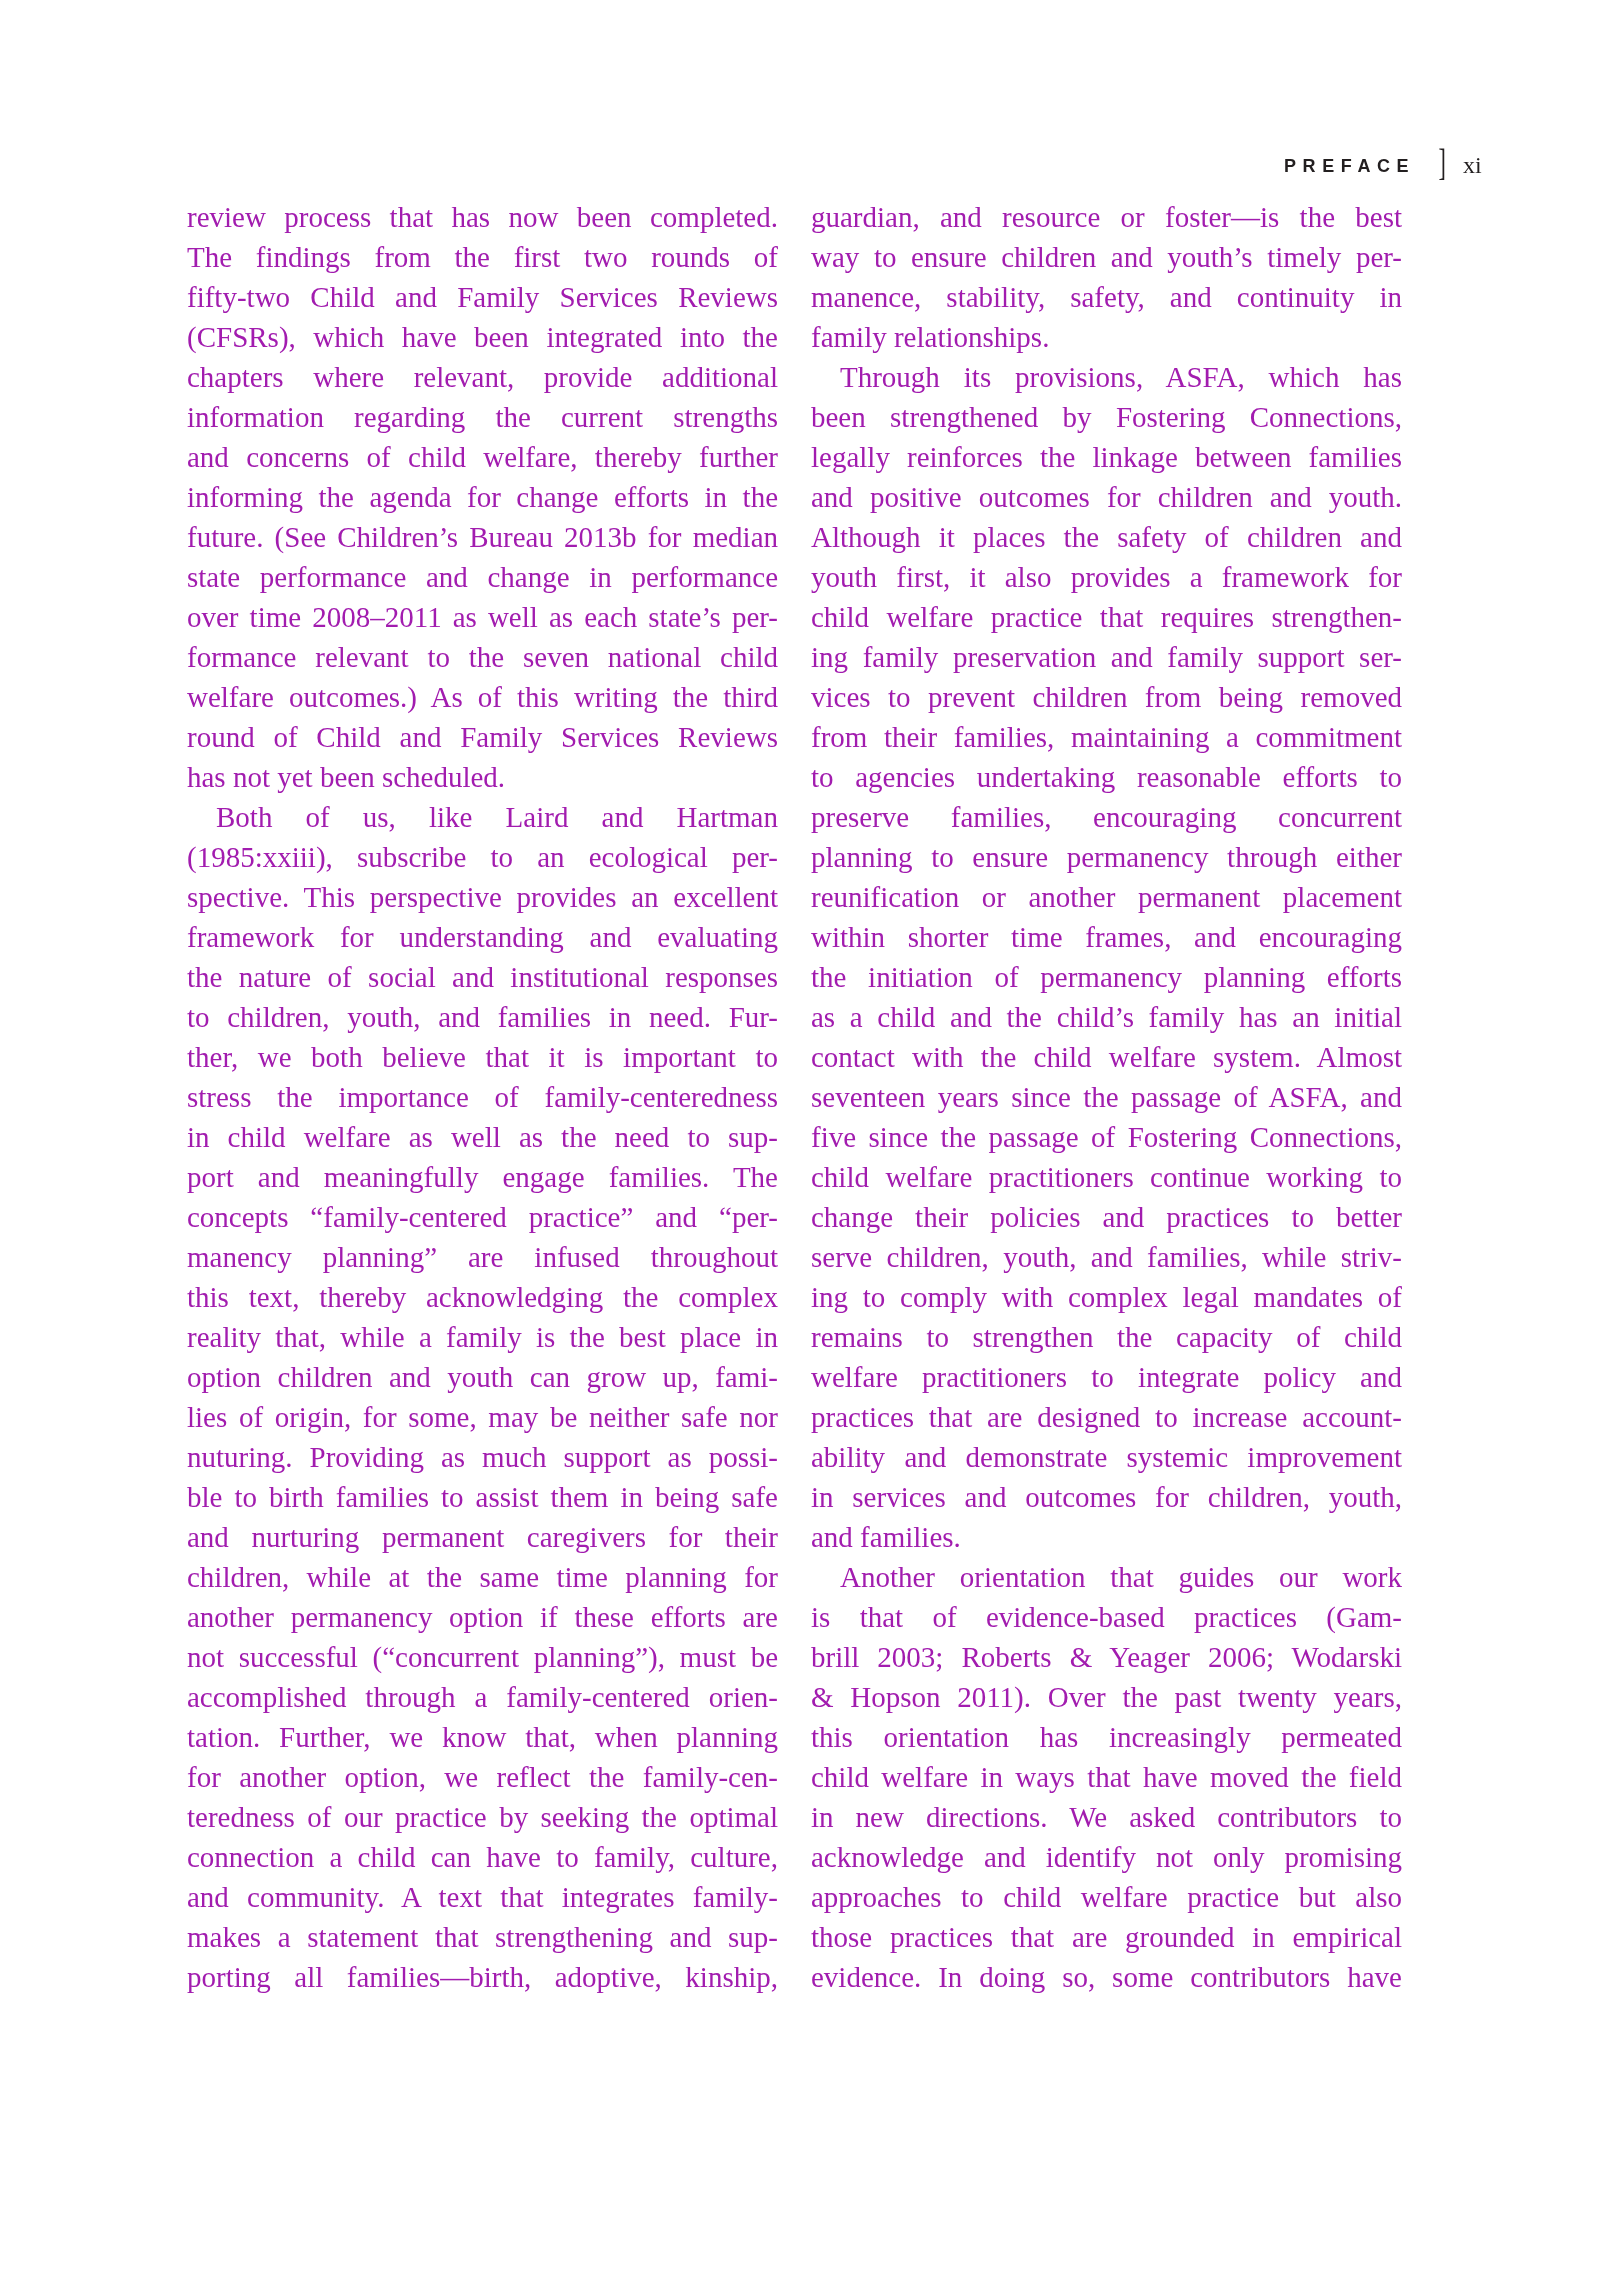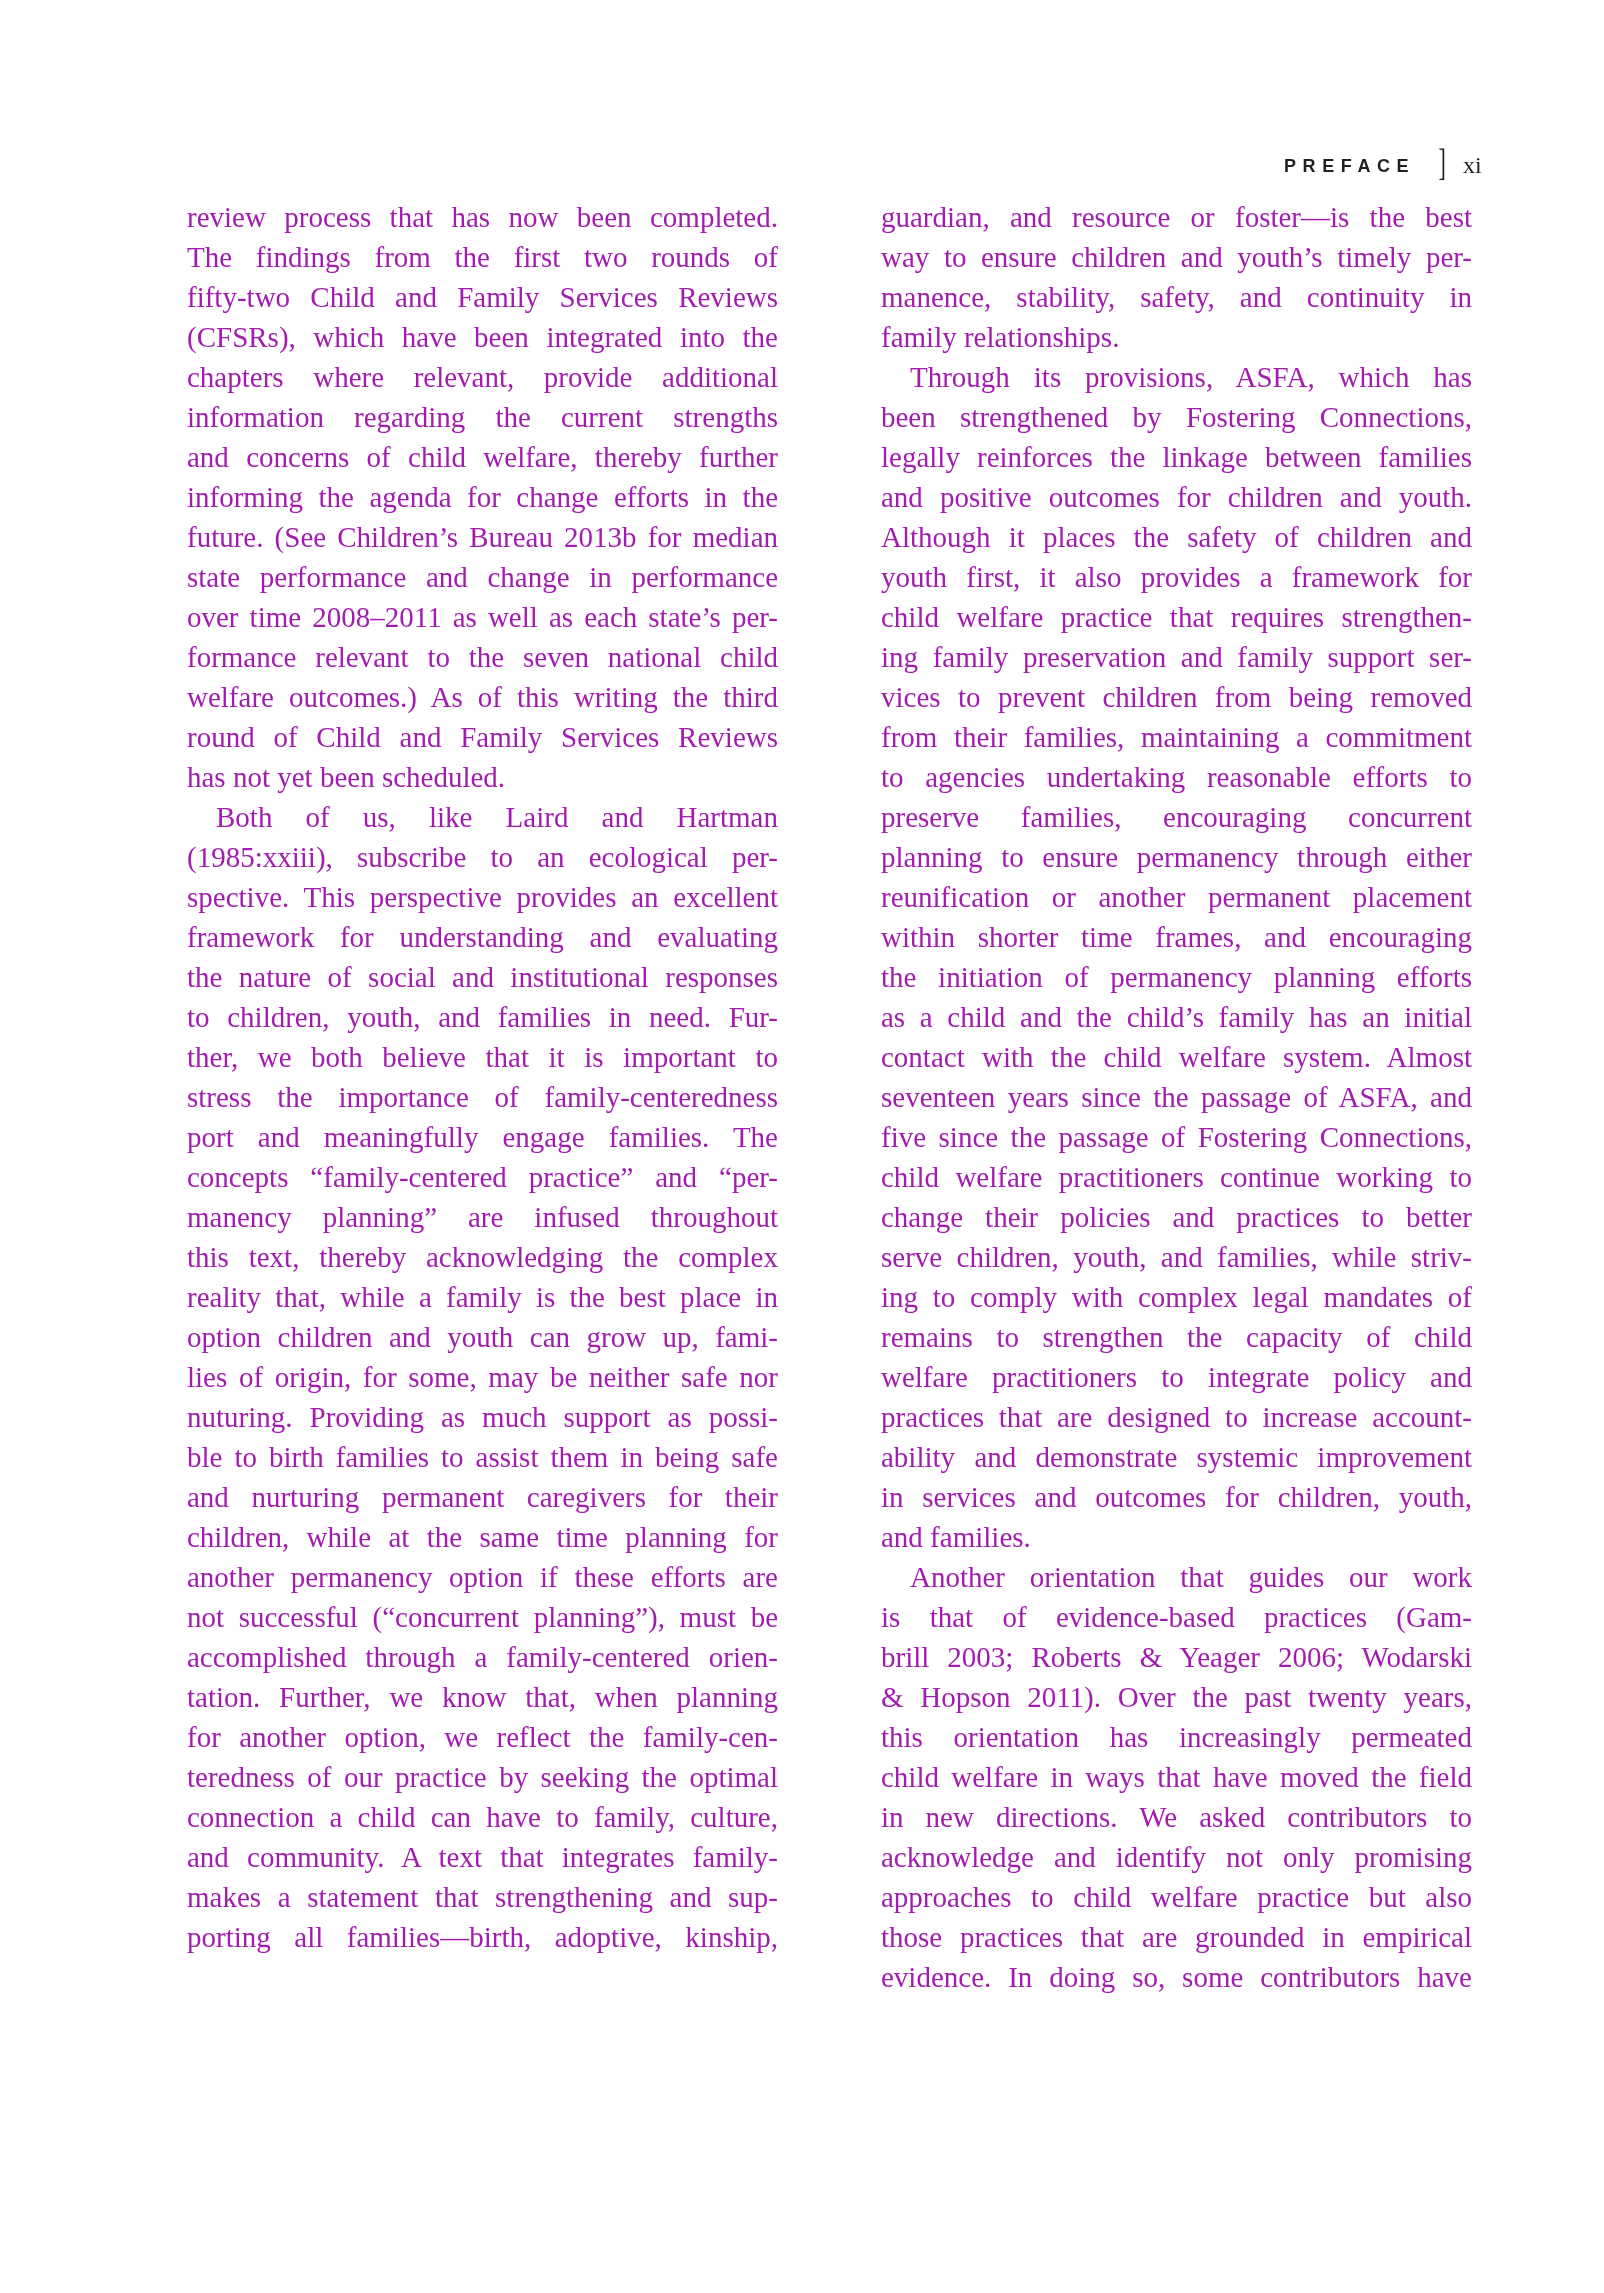--- a/index.html
+++ b/index.html
@@ -23,21 +23,21 @@
   .rh-page {
     position: absolute; left: 245px; top: 3.7px;
     font-family: "Liberation Serif", serif; font-size: 24px; text-align: right;
   }
   .column {
     position: absolute; top: 197px; width: 591px;
     font-family: "Liberation Serif", serif; font-size: 29px; line-height: 40px;
     color: #a21caf;
   }
   .col-left { left: 187px; }
-  .col-right { left: 881px; }
+  .col-right { left: 811px; }
   .line {
     display: block; height: 40px; white-space: nowrap;
     text-align: justify; text-align-last: justify;
   }
   .line.last { text-align-last: left; }
   .line.indent { padding-left: 29px; }
 </style>
 </head>
 <body>
 
@@ -65,20 +65,21 @@
       <span class="line">round of Child and Family Services Reviews</span>
       <span class="line last">has not yet been scheduled.</span>
       <span class="line indent">Both of us, like Laird and Hartman</span>
       <span class="line">(1985:xxiii), subscribe to an ecological per-</span>
       <span class="line">spective. This perspective provides an excellent</span>
       <span class="line">framework for understanding and evaluating</span>
       <span class="line">the nature of social and institutional responses</span>
       <span class="line">to children, youth, and families in need. Fur-</span>
       <span class="line">ther, we both believe that it is important to</span>
       <span class="line">stress the importance of family-centeredness</span>
+      <span class="line">in child welfare as well as the need to sup-</span>
       <span class="line">port and meaningfully engage families. The</span>
       <span class="line">concepts “family-centered practice” and “per-</span>
       <span class="line">manency planning” are infused throughout</span>
       <span class="line">this text, thereby acknowledging the complex</span>
       <span class="line">reality that, while a family is the best place in</span>
       <span class="line">option children and youth can grow up, fami-</span>
       <span class="line">lies of origin, for some, may be neither safe nor</span>
       <span class="line">nuturing. Providing as much support as possi-</span>
       <span class="line">ble to birth families to assist them in being safe</span>
       <span class="line">and nurturing permanent caregivers for their</span>

